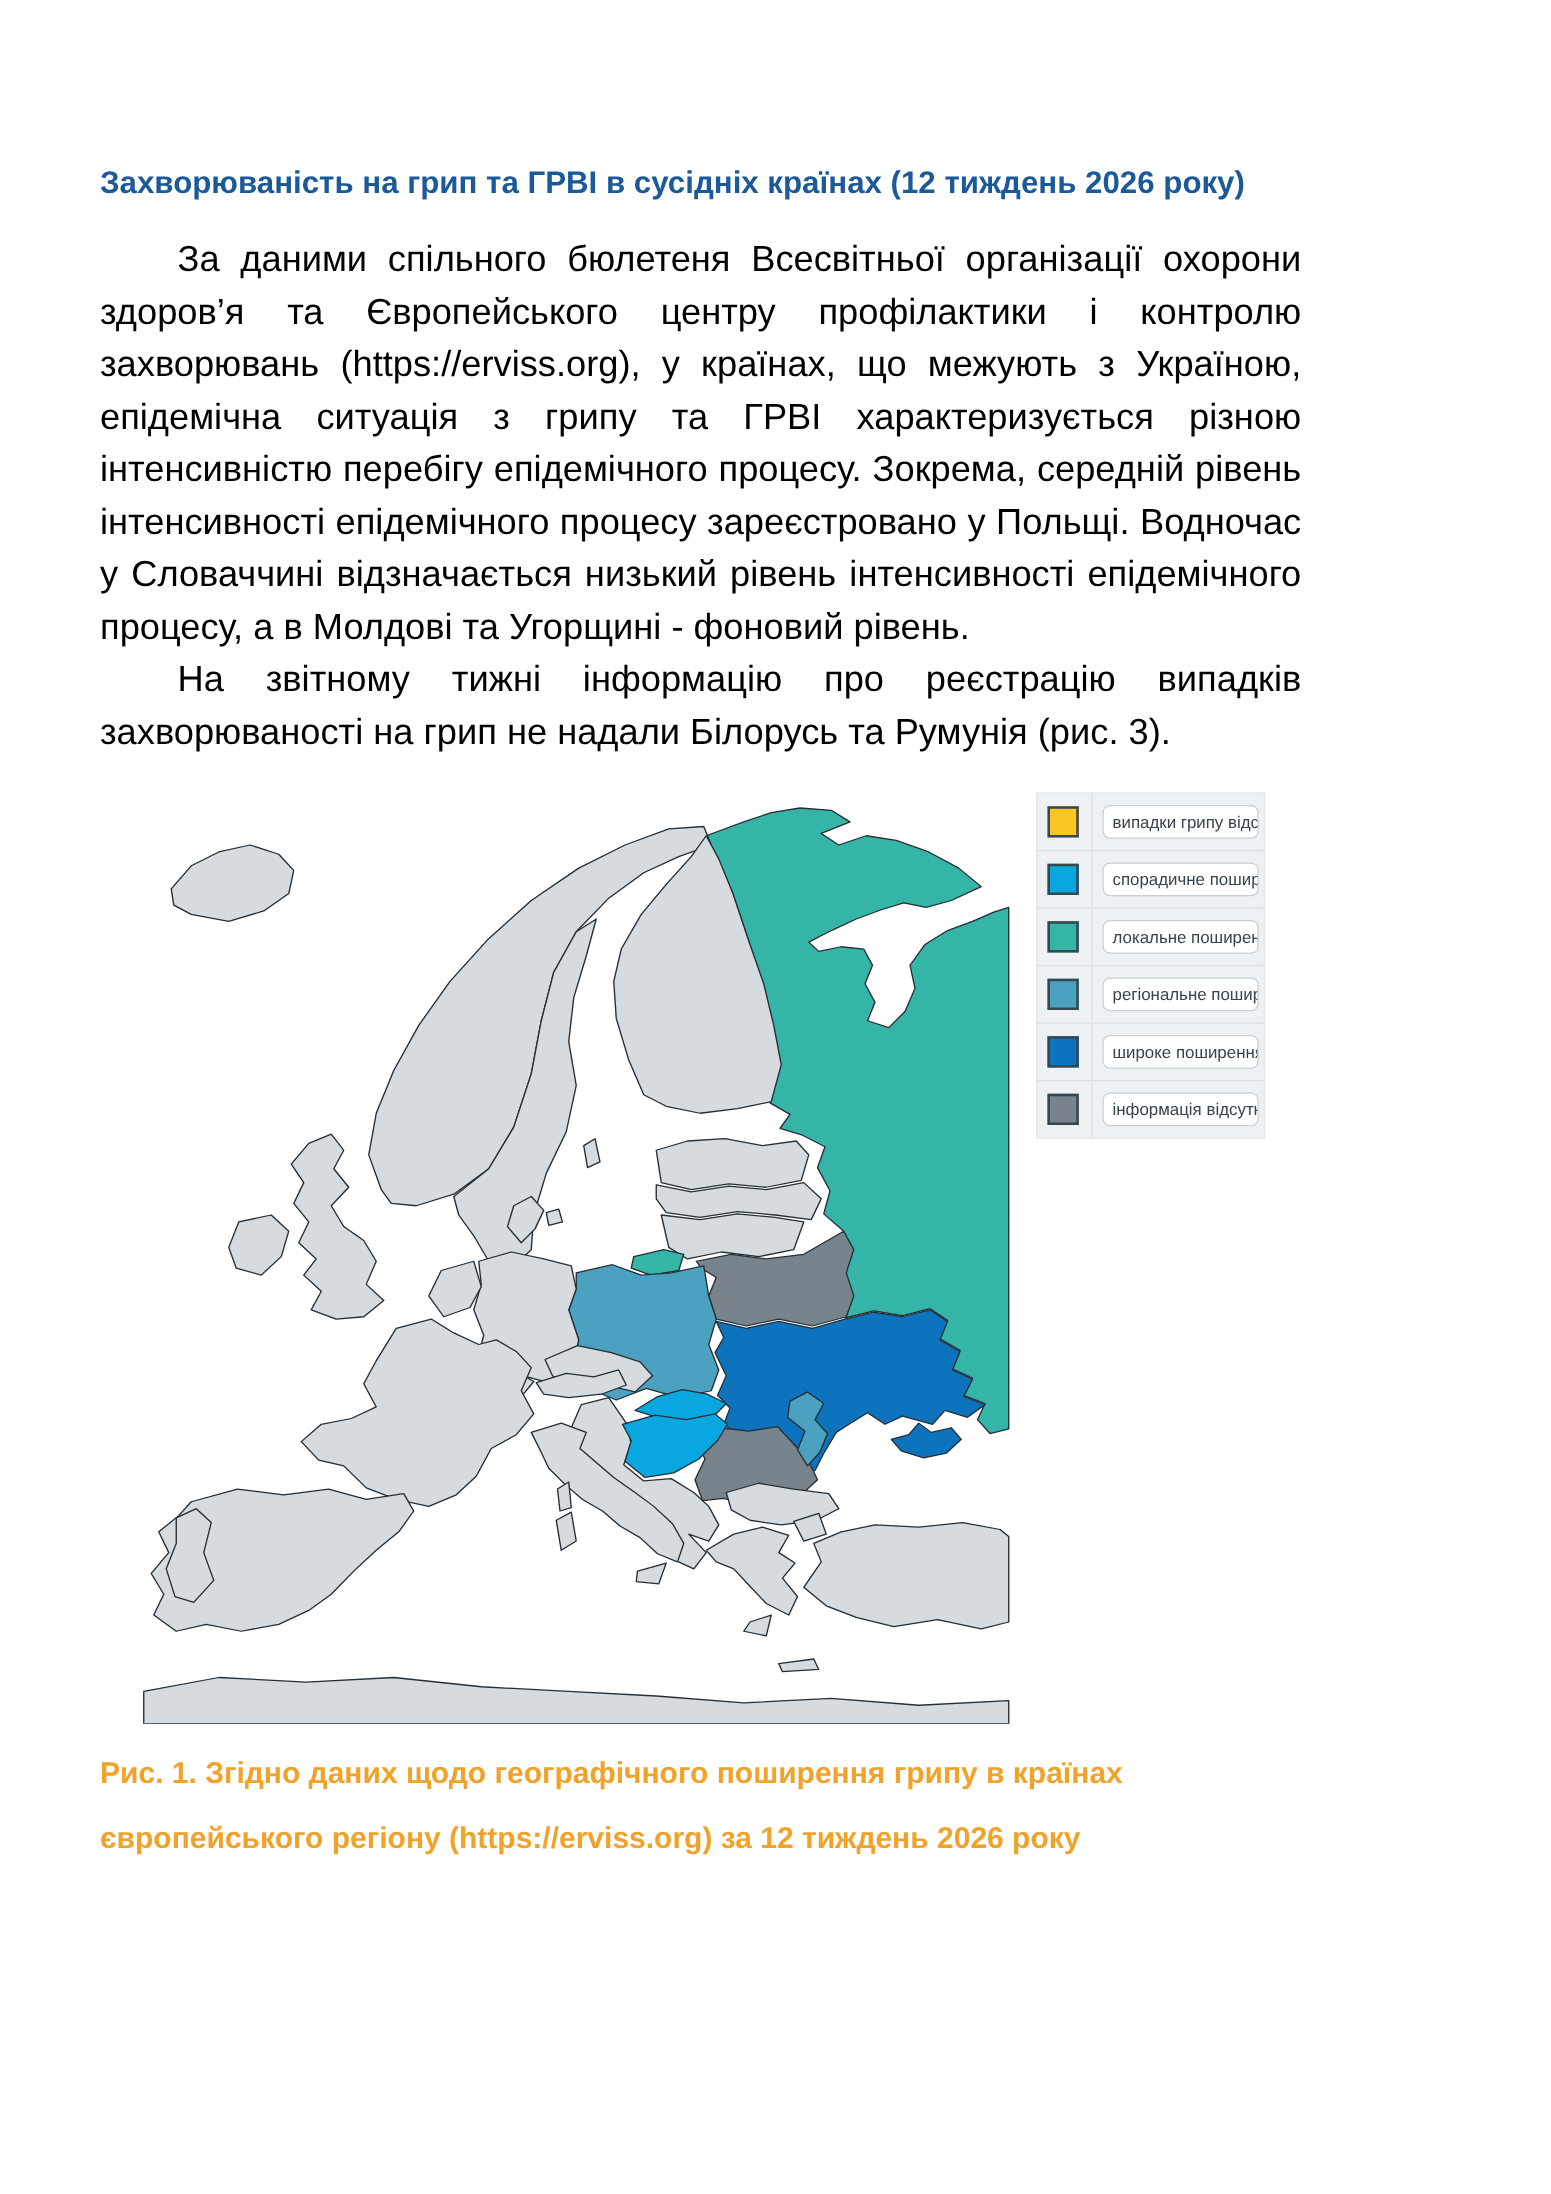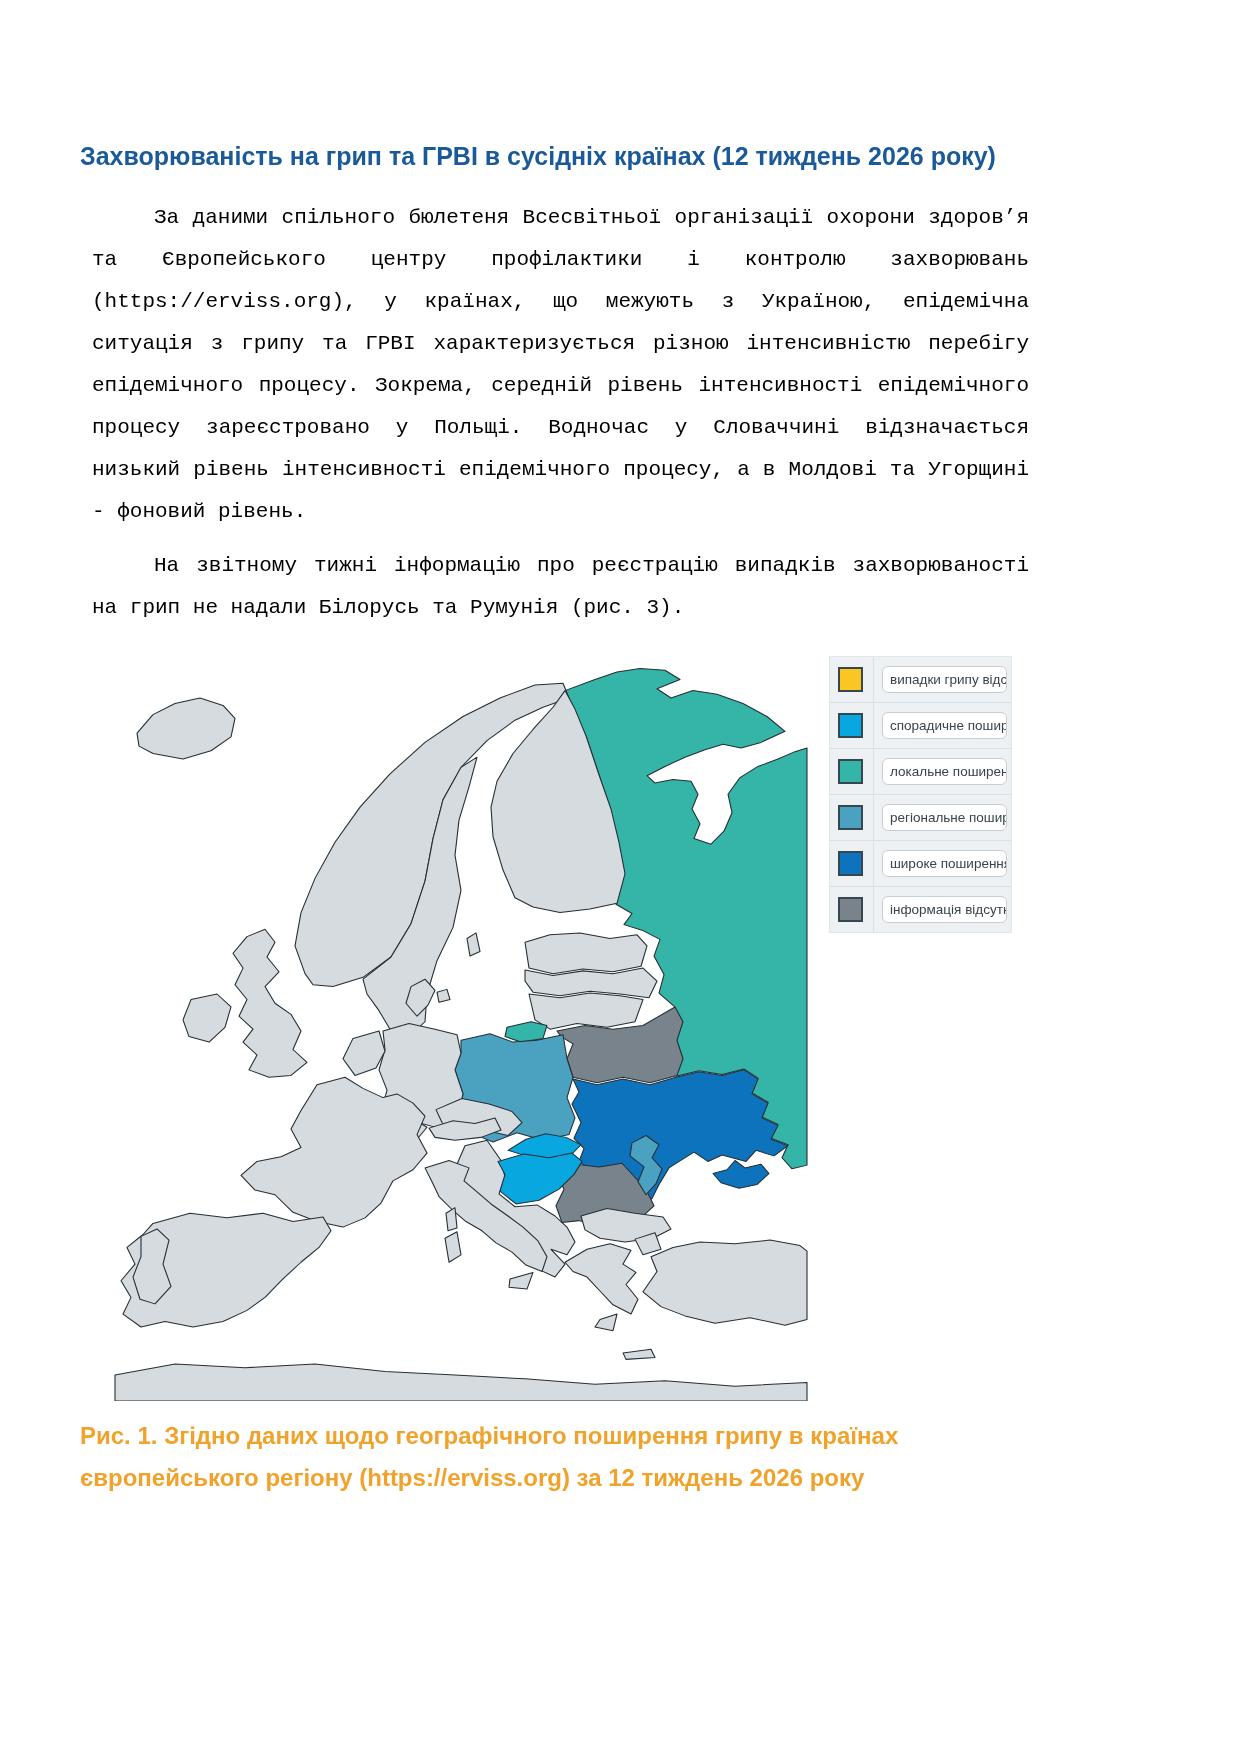--- a/index.html
+++ b/index.html
@@ -8,37 +8,36 @@
     width:1241px;
     height:1755px;
     background:#ffffff;
     font-family:"Liberation Sans", sans-serif;
     color:#000;
     overflow:hidden;
   }
   .content{
     position:absolute;
     left:80px;
-    top:140px;
+    top:130px;
     width:961px;
   }
   .doc-title{
     font-size:25px;
     font-weight:bold;
     color:#1a5a9a;
     margin:0 0 24px 0;
     line-height:1.3;
   }
   .body-text p{
-    font-size:21px;
+    font-size:29px;
     line-height:42px;
     text-align:justify;
     text-indent:62px;
-    margin:12px;
-    font-family:Liberation Mono, monospace;
+    margin:0;
   }
   .figure{
     position:relative;
     width:915px;
     height:750px;
     margin-left:15px;
     margin-top:22px;
   }
   .map-svg{
     position:absolute;
@@ -87,21 +86,21 @@
     padding:5px 7px;
     font-size:13.5px;
     color:#38434b;
     white-space:nowrap;
     overflow:hidden;
   }
   .caption{
     font-size:24px;
     font-weight:bold;
     color:#f0a22a;
-    line-height:42px;
+    line-height:52px;
     text-align:left;
     margin:14px 0 0 0;
   }
   .map-svg path{
     stroke:#252f36;
     stroke-width:1.1;
     stroke-linejoin:round;
   }
 </style>
 </head>

